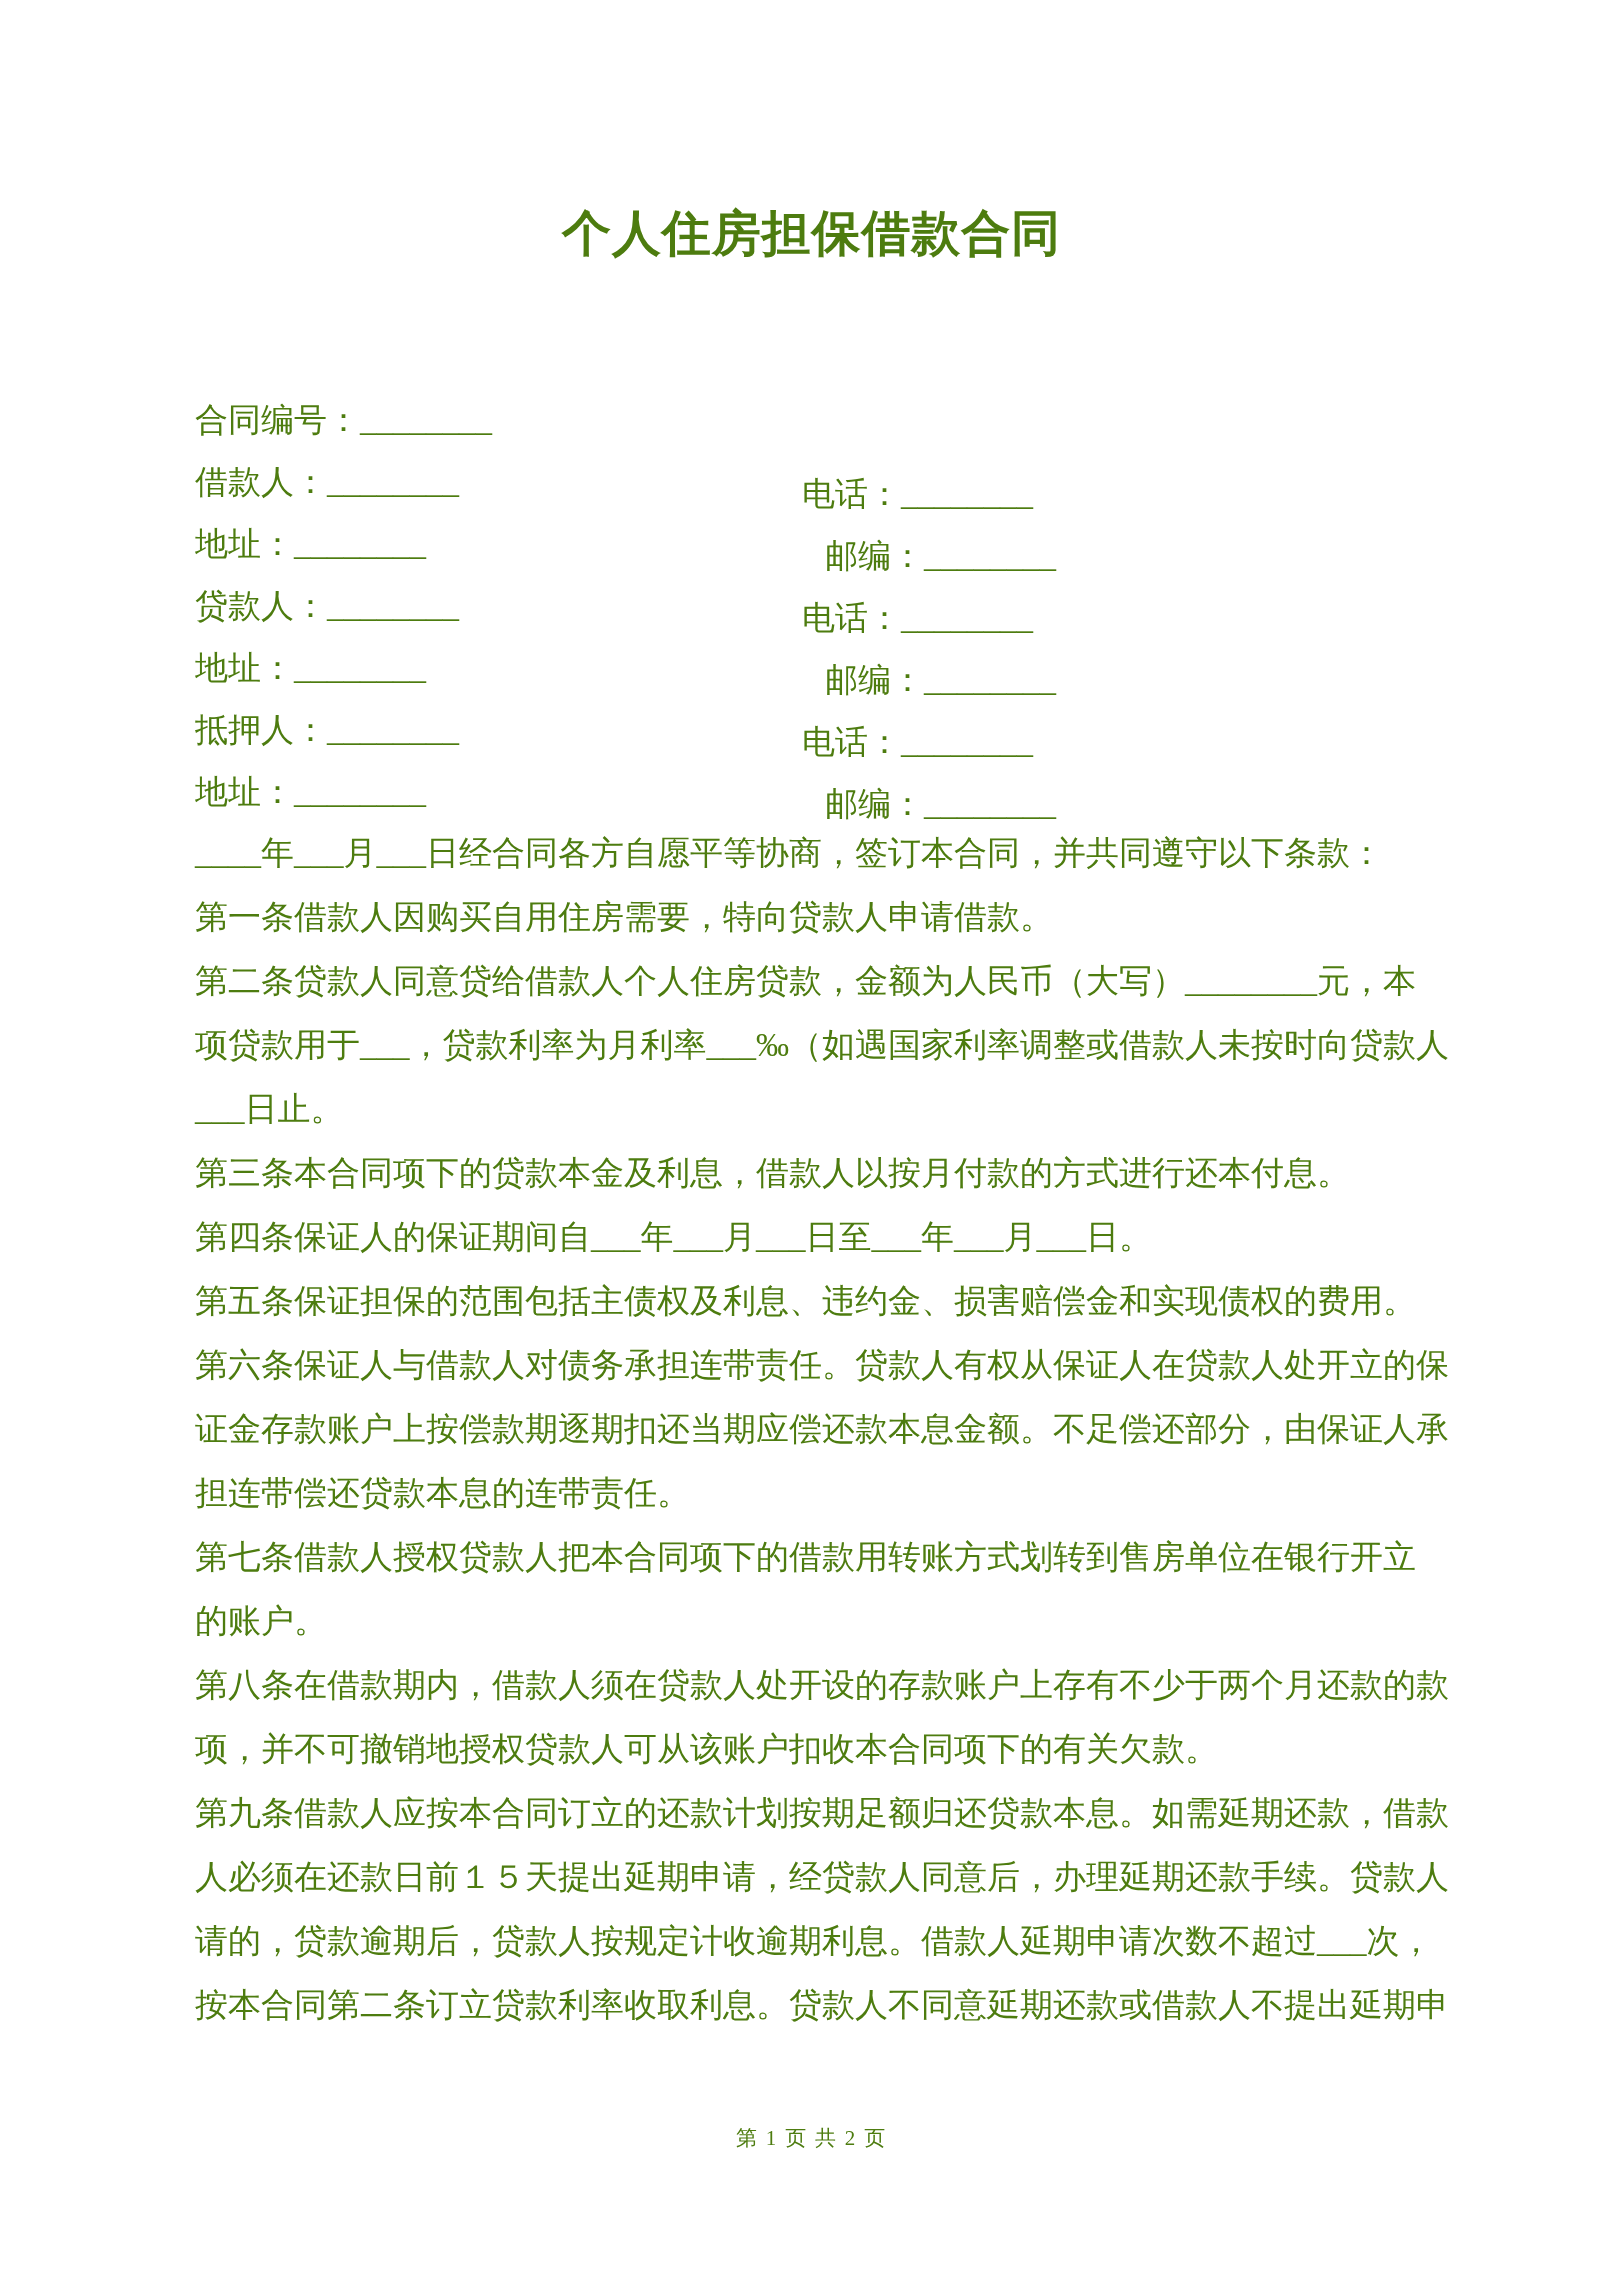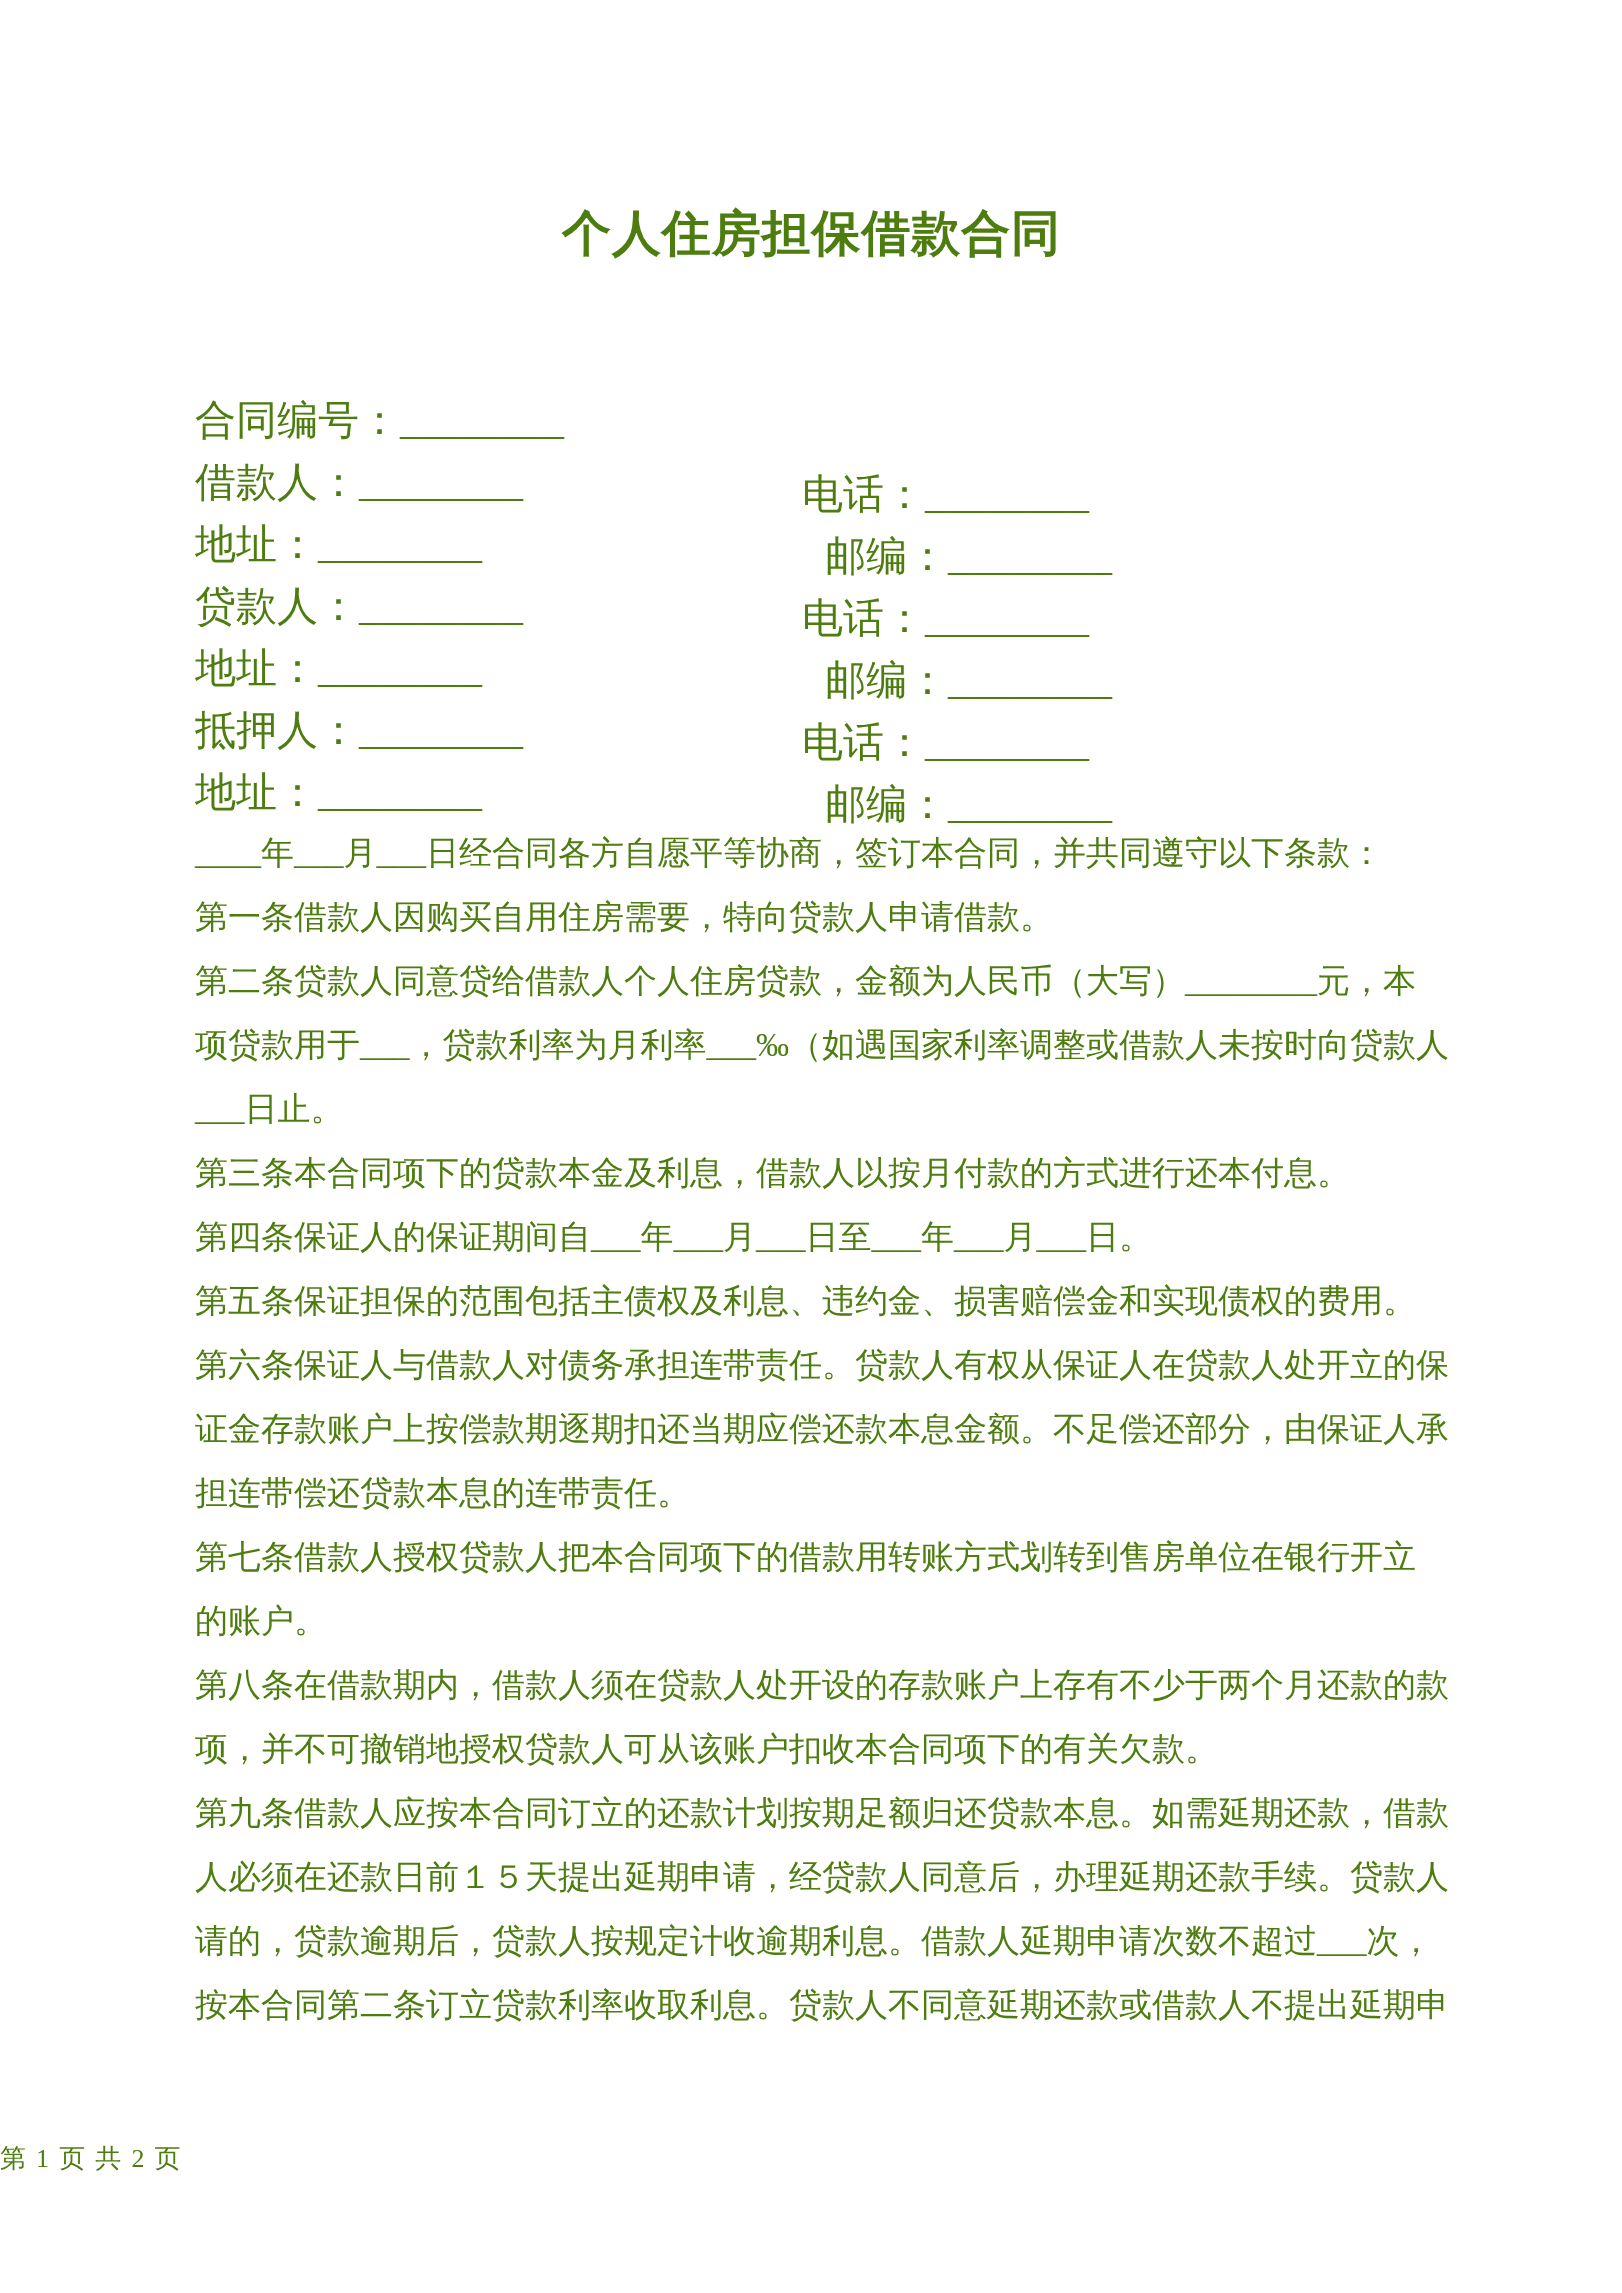--- a/index.html
+++ b/index.html
@@ -23,21 +23,21 @@
     line-height:53px;
     font-weight:bold;
     letter-spacing:0.9px;
     white-space:nowrap;
   }
   .form{
     position:absolute;
     left:195px;
     top:389px;
     width:1273px;
-    font-size:41px;
+    font-size:33px;
   }
   .form-row{
     position:relative;
     height:62px;
     line-height:62px;
     white-space:nowrap;
   }
   .form-row .cell-right{
     position:absolute;
     left:607px;
@@ -60,25 +60,25 @@
   .body-line{
     height:64px;
     line-height:64px;
     white-space:nowrap;
   }
   .footer{
     position:absolute;
     top:2127px;
     left:0;
     width:100%;
-    font-size:26px;
+    text-align:center;
+    font-size:21px;
     line-height:23.6px;
     letter-spacing:1.8px;
     white-space:nowrap;
-    margin-top:20px;
   }
 </style>
 </head>
 <body>
 
 <div class="page">
 
   <h1 class="title">个人住房担保借款合同</h1>
 
   <div class="form">

